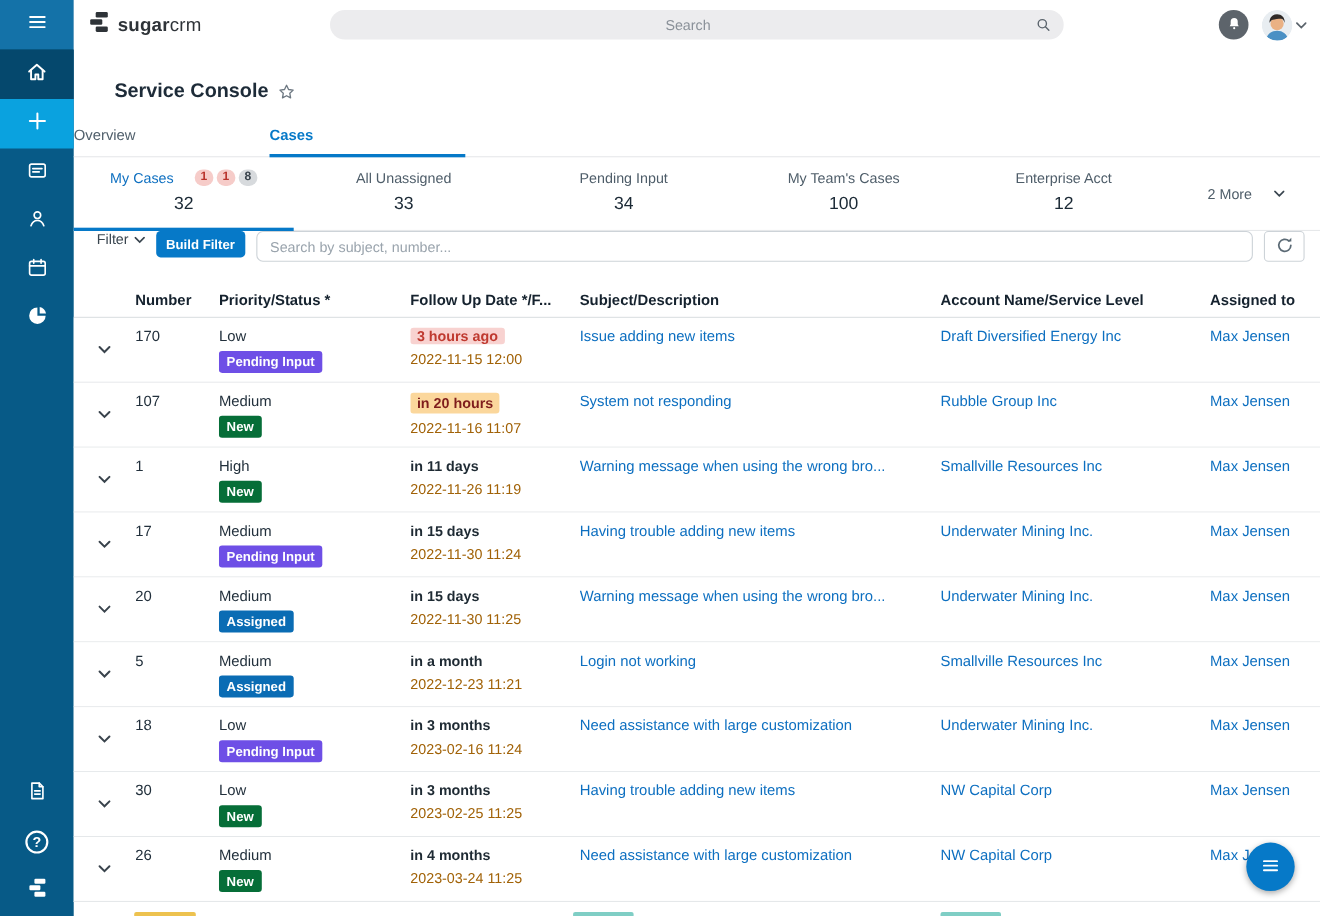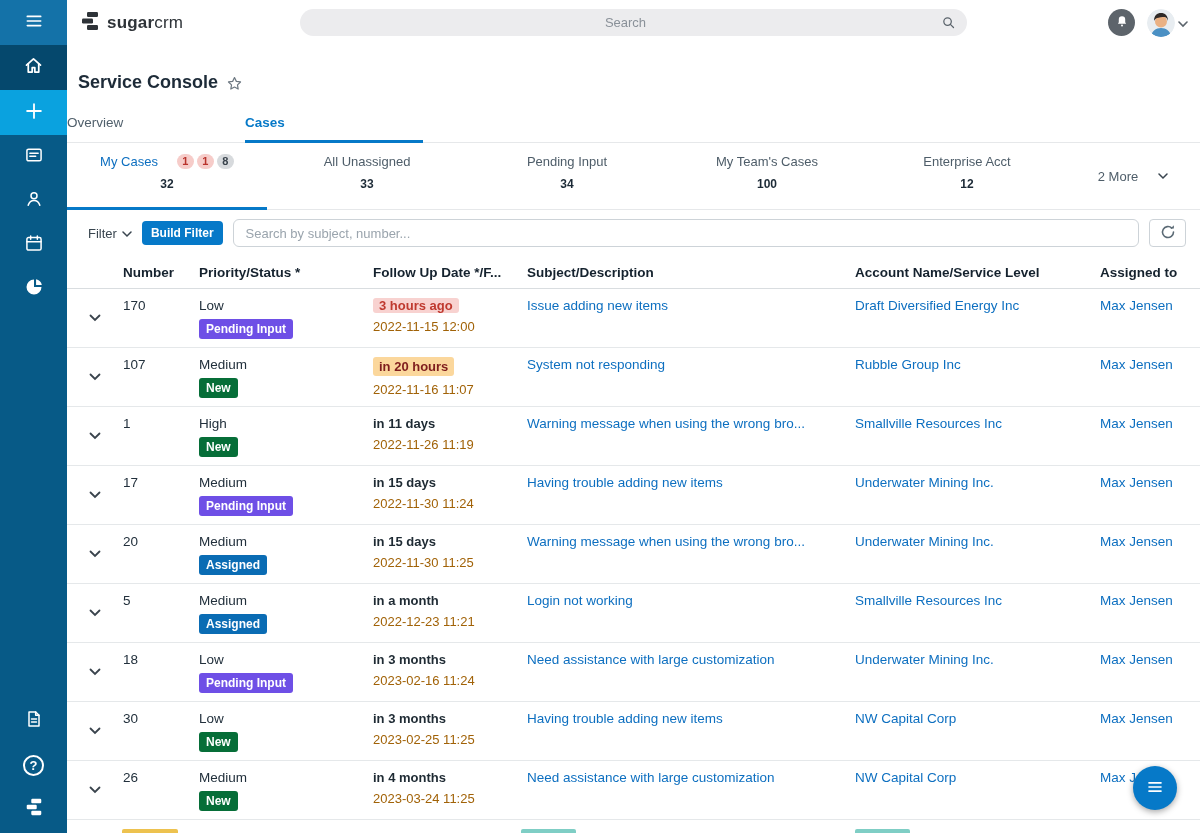--- a/index.html
+++ b/index.html
@@ -36,48 +36,48 @@
     font-size:13px;color:#444;font-family:inherit}
   .topsearch input::placeholder{color:#8a9199}
   .topsearch .mag{position:absolute;right:11px;display:flex}
   .top-right{margin-left:auto;display:flex;align-items:center;gap:12px;margin-right:12px}
   .bell{width:27px;height:27px;border-radius:50%;background:#5d646b;display:flex;align-items:center;
     justify-content:center;cursor:pointer;border:none}
   .avatar-wrap{display:flex;align-items:center;gap:3px;cursor:pointer}
   .avatar{width:28px;height:28px;border-radius:50%;overflow:hidden;display:flex}
 
   
-  .title-row{height:58px;display:flex;align-items:flex-end;padding:0 0 10px 11px;gap:8px}
+  .title-row{height:58px;display:flex;align-items:flex-end;padding:0 0 10px 37px;gap:8px}
   .page-title{font-size:18px;font-weight:700;color:#1d2b38}
   .star{display:flex;margin-bottom:1px}
 
   
   .tabs{height:40px;display:flex;border-bottom:1px solid #e6e8ea}
   .tab{width:178px;text-align:left;font-size:13.5px;color:#51606c;padding-top:12px;
     position:relative;cursor:pointer}
   .tab.active{color:#0679c8;font-weight:700}
   .tab.active::after{content:"";position:absolute;left:0;right:0;bottom:-1px;height:3px;background:#0679c8}
 
   
   .subtabs{height:67px;display:flex;border-bottom:1px solid #e6e8ea}
   .subtab{width:200px;text-align:center;padding-top:11px;position:relative;cursor:pointer}
   .subtab.active::after{content:"";position:absolute;left:0;right:0;bottom:-1px;height:3px;background:#0679c8}
   .st-top{display:flex;align-items:center;justify-content:center;gap:16px;font-size:13px;color:#4e5d69}
   .subtab.active .st-label{color:#0d6fc0}
-  .st-count{font-size:12px;font-weight:700;color:#1c2a36;margin-top:8px}
+  .st-count{font-size:16px;font-weight:400;color:#1c2a36;margin-top:8px}
   .st-badges{display:flex;gap:3px;margin-left:3px}
   .st-badge{display:inline-block;min-width:17px;padding:1px 5px;border-radius:9px;font-size:11px;
     font-weight:700;line-height:13px}
   .st-badge.red{background:#f6ccc9;color:#b9332c}
   .st-badge.gray{background:#d7dadd;color:#39434c}
   .subtab.more{width:132px;display:flex;align-items:center;justify-content:center;padding-top:0}
   .st-chevron{display:flex;margin-left:4px}
 
   
-  .filter-row{height:46px;display:flex;align-items:center;padding:0 14px 0 21px;gap:10px}
+  .filter-row{height:46px;display:flex;align-items:flex-start;padding:0 14px 0 21px;gap:10px}
   .filter-label{display:flex;align-items:center;gap:5px;font-size:13px;color:#39454f;cursor:pointer}
   .build-btn{background:#0679c8;color:#fff;font-size:12px;font-weight:700;border:none;border-radius:4px;
     padding:5px 9px;cursor:pointer;font-family:inherit}
   .filter-search{flex:1;height:28px;border:1px solid #cdd3d8;border-radius:6px;padding:0 12px;
     font-size:13px;color:#444;outline:none;font-family:inherit}
   .filter-search::placeholder{color:#9aa4ad}
   .refresh-btn{width:37px;height:28px;border:1px solid #cdd3d8;border-radius:4px;background:#fff;
     display:flex;align-items:center;justify-content:center;cursor:pointer}
 
   

